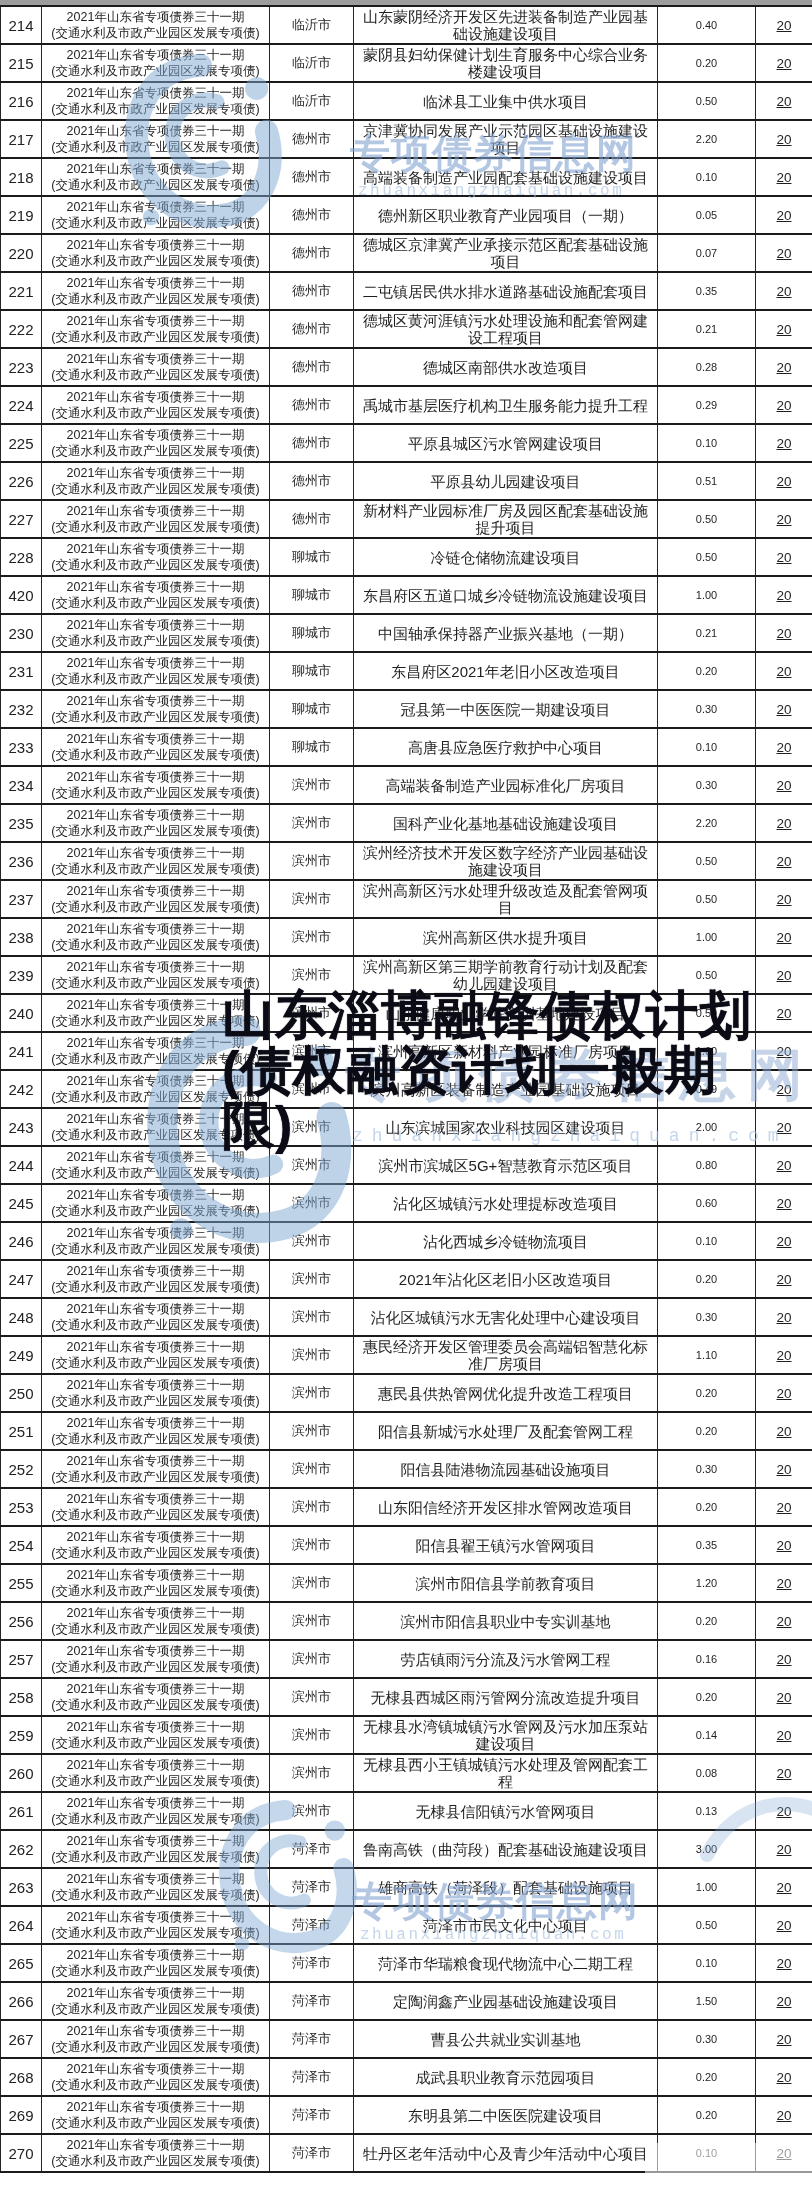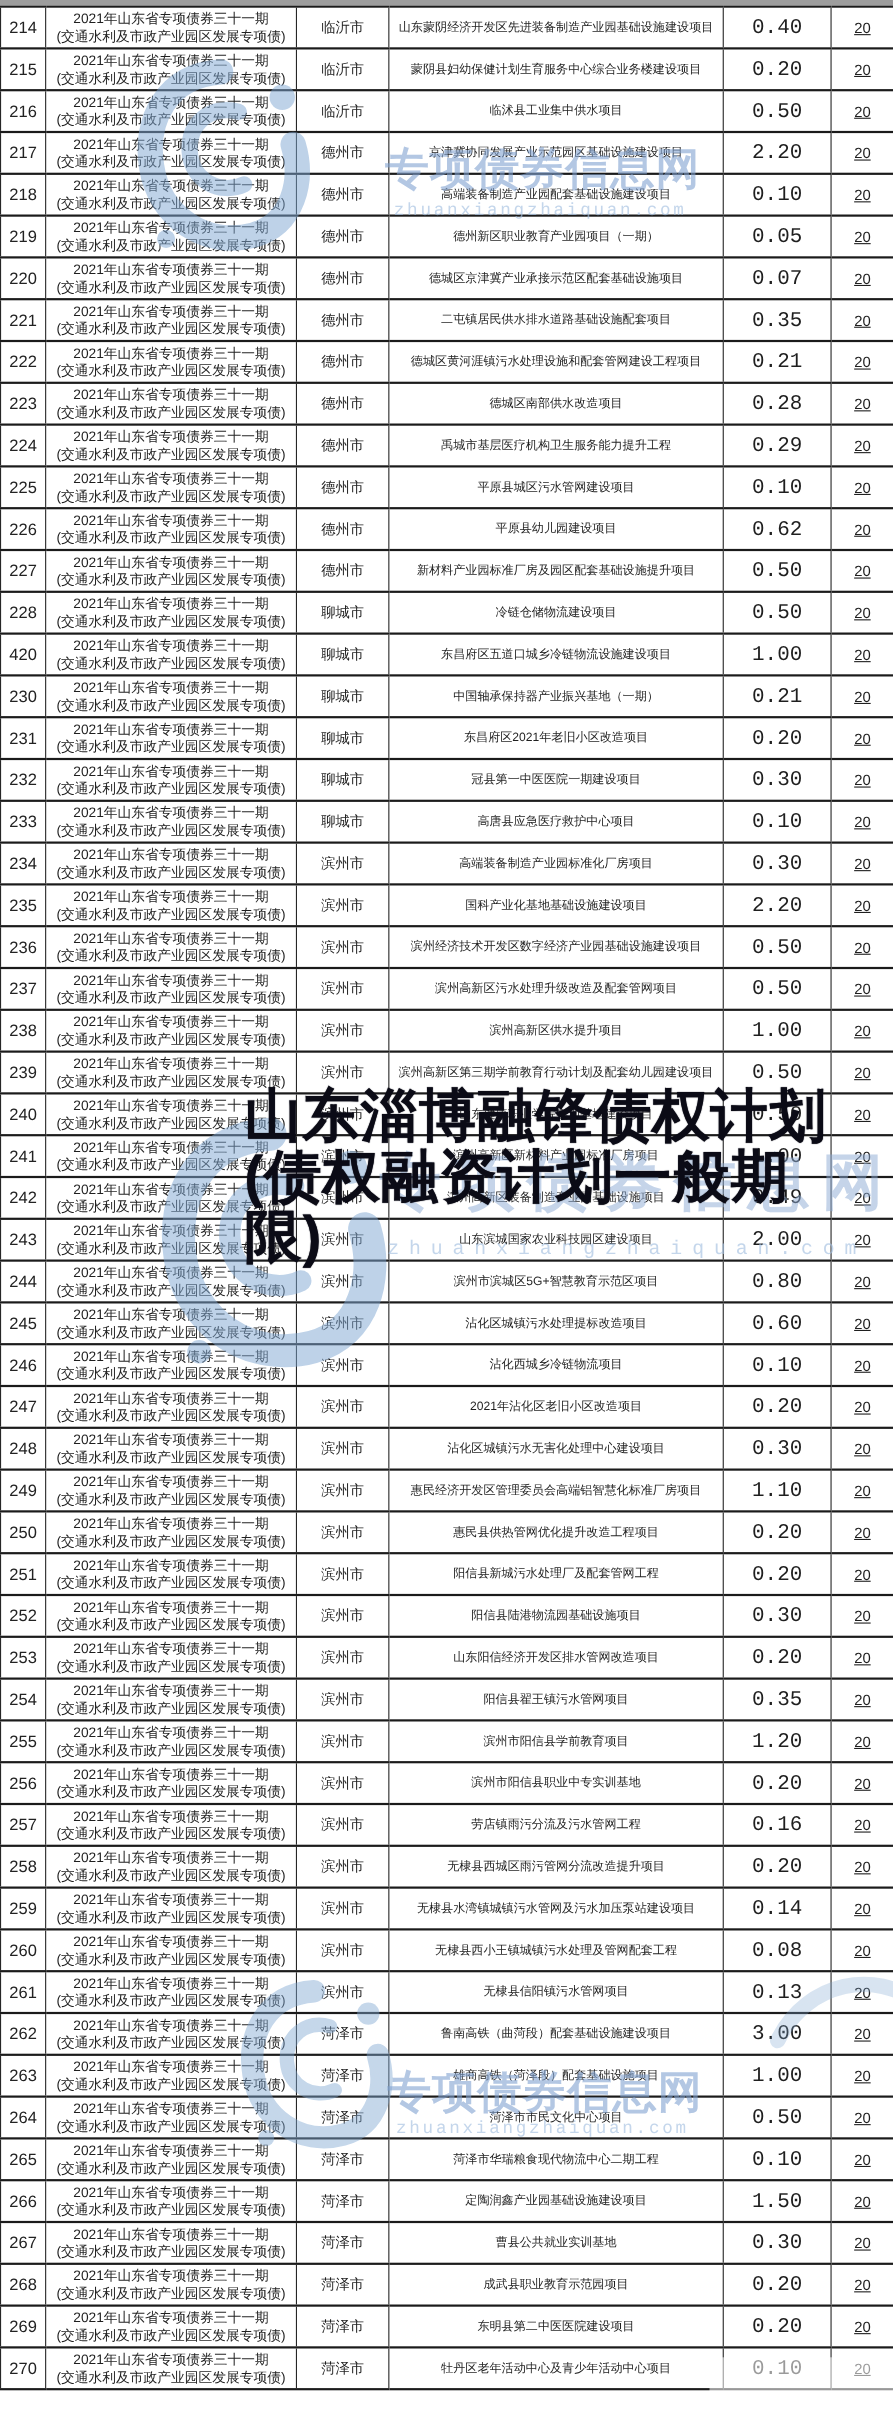--- a/index.html
+++ b/index.html
@@ -7,22 +7,22 @@
   .sheet{position:relative;width:812px;height:2203px;overflow:hidden;background:#ffffff;margin:0 auto;}
   .scan-edge{position:absolute;left:0;top:0;width:812px;height:5px;background:#9d9d9d;}
   table.bond{position:absolute;left:0;top:5px;width:812px;height:2167px;border-collapse:collapse;table-layout:fixed;background:#fff;padding-left:32px;}
   table.bond td{border-left:1px solid #262626;border-right:1px solid #262626;
     border-top:2px solid #1b1b1b;border-bottom:2px solid #1b1b1b;
     padding:1px 4px;text-align:center;vertical-align:middle;overflow:hidden;}
   td.c-no{font-size:15px;color:#222;}
   td.c-bond{font-size:12.5px;line-height:16px;padding:1px 0;}
   td.c-bond .bl{display:block;white-space:nowrap;}
   td.c-city{font-size:13px;}
-  td.c-proj{font-size:11px;line-height:17px;}
-  td.c-amt{font-size:19px;font-family:Liberation Mono, monospace;}
+  td.c-proj{font-size:15px;line-height:17px;}
+  td.c-amt{font-size:11px;}
   td.c-term{font-size:13.5px;text-decoration:underline;}
   tr.r{height:38px;}
 
   
   .wm-text{position:absolute;color:rgba(128,162,208,0.60);font-weight:bold;white-space:nowrap;pointer-events:none;}
   .wm-url{position:absolute;color:rgba(165,192,224,0.65);letter-spacing:2.5px;white-space:nowrap;pointer-events:none;font-family:Liberation Mono, monospace;}
   .wm-blob{position:absolute;pointer-events:none;}
   .wm1-t{left:350px;top:126px;font-size:40px;letter-spacing:1px;}
   .wm1-u{left:358px;top:182px;font-size:16px;}
   .wm2-t{left:345px;top:1038px;font-size:56px;letter-spacing:11px;color:rgba(140,170,212,0.50);}
@@ -187,21 +187,21 @@
           <td class="c-term">20</td>
         </tr>
         <tr class="r">
           <td class="c-no">226</td>
           <td class="c-bond">
             <span class="bl">2021年山东省专项债券三十一期</span>
             <span class="bl">(交通水利及市政产业园区发展专项债)</span>
           </td>
           <td class="c-city">德州市</td>
           <td class="c-proj">平原县幼儿园建设项目</td>
-          <td class="c-amt">0.62</td>
+          <td class="c-amt">0.51</td>
           <td class="c-term">20</td>
         </tr>
         <tr class="r">
           <td class="c-no">227</td>
           <td class="c-bond">
             <span class="bl">2021年山东省专项债券三十一期</span>
             <span class="bl">(交通水利及市政产业园区发展专项债)</span>
           </td>
           <td class="c-city">德州市</td>
           <td class="c-proj">新材料产业园标准厂房及园区配套基础设施提升项目</td>

